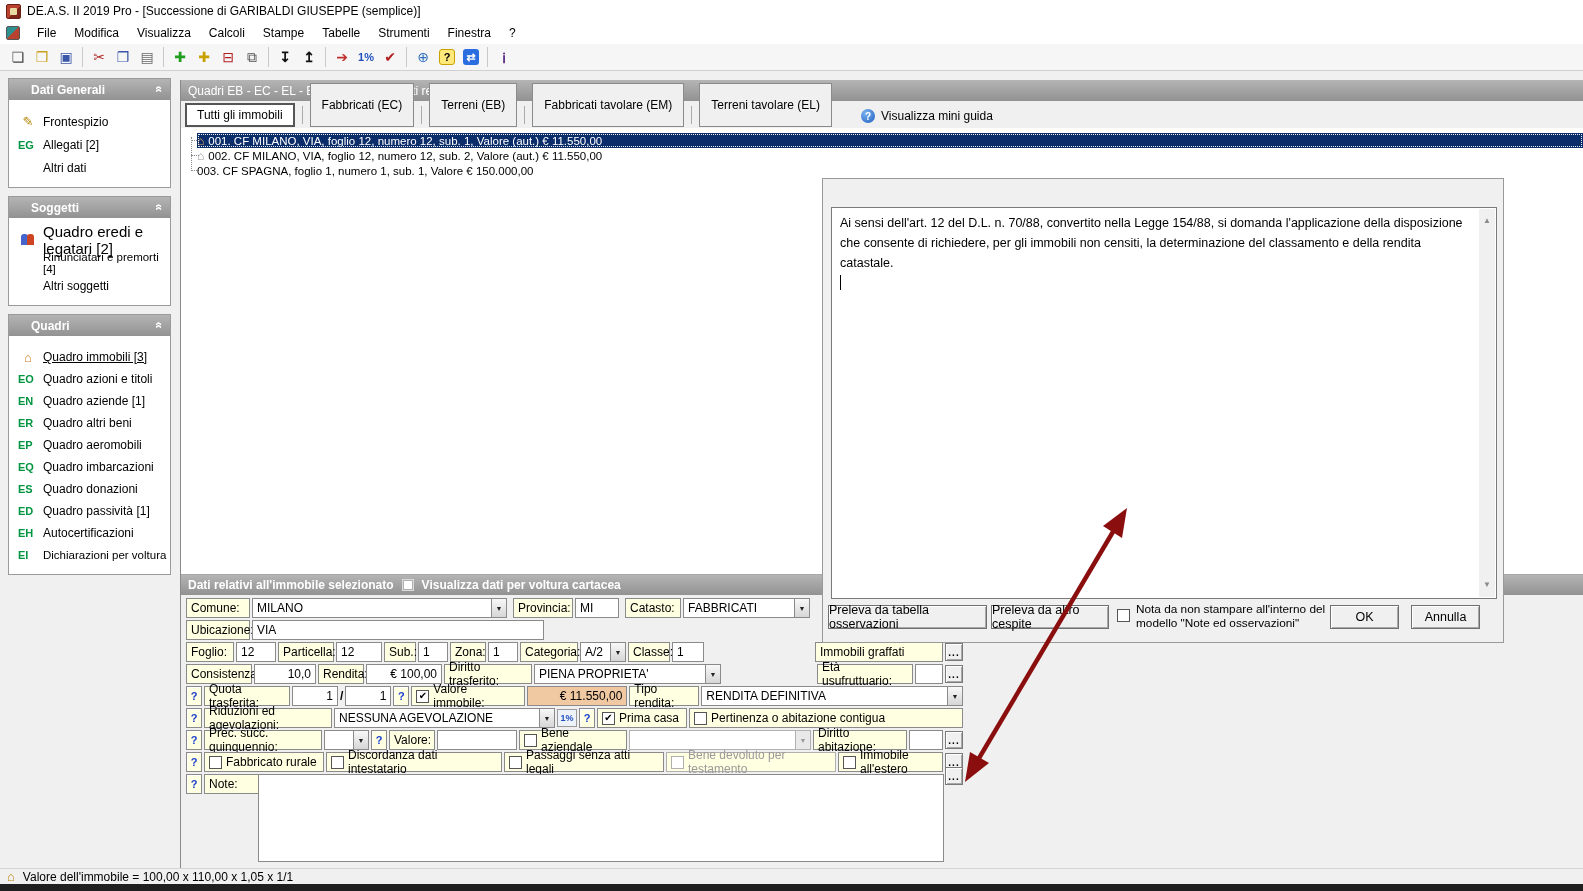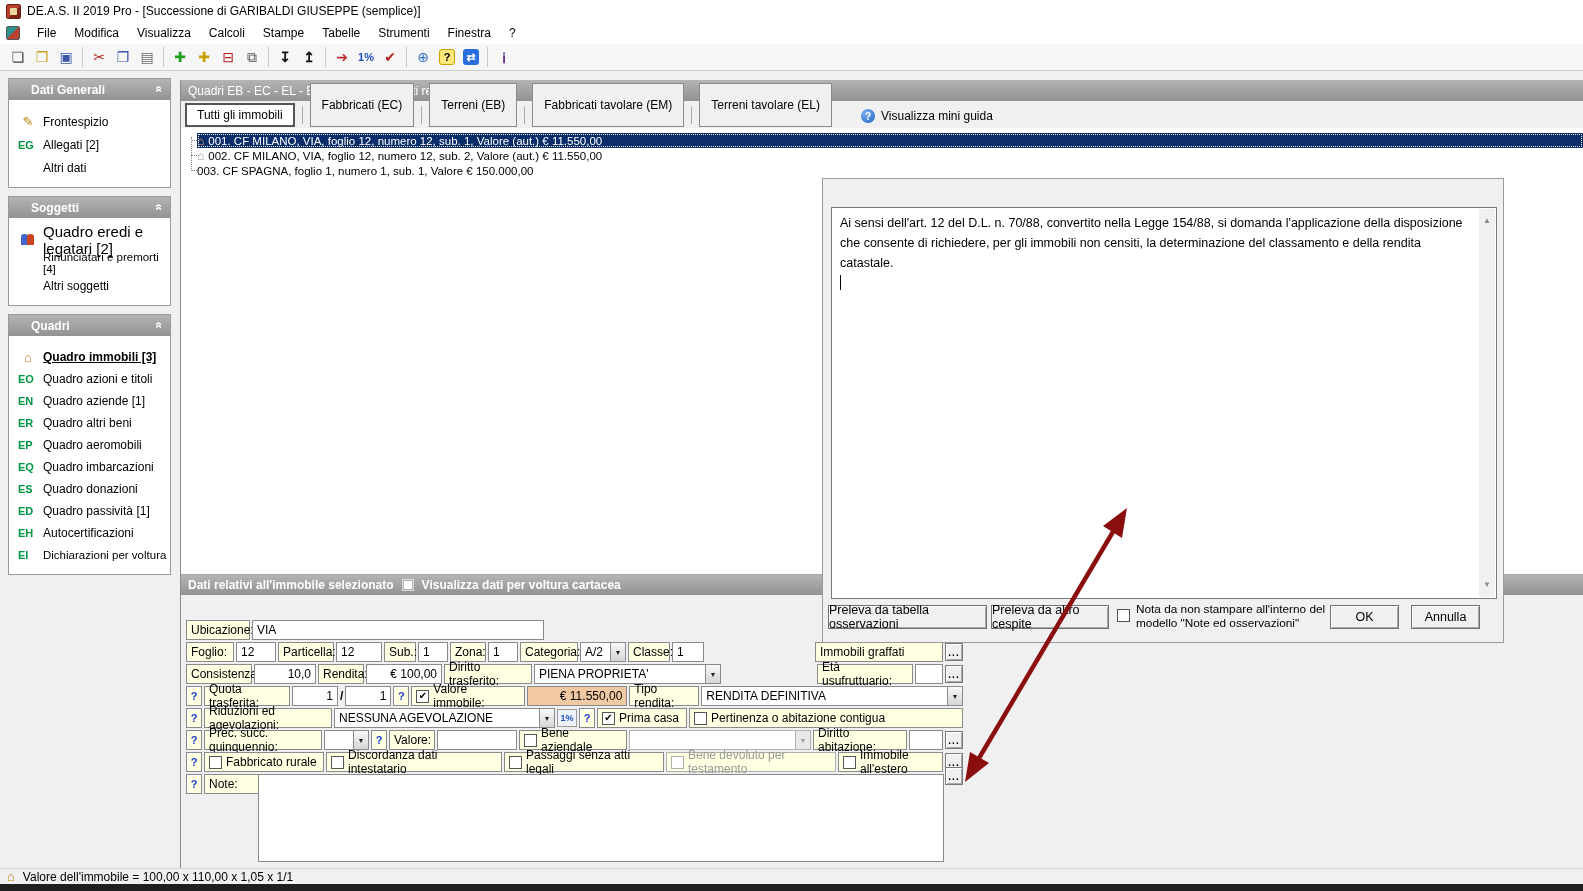--- a/index.html
+++ b/index.html
@@ -38,21 +38,21 @@
     color:#fff; font-weight:bold; display:flex; align-items:center; padding-left:22px;
     position:relative; }
   .chev { position:absolute; right:7px; top:3px; color:#fff; font-weight:bold;
     transform:rotate(90deg); font-size:12px; }
   .panel-b { padding:10px 0 8px 0; }
   .sitem { height:23px; display:flex; align-items:center; gap:5px; padding-left:9px; cursor:default; }
   .sicon { width:20px; text-align:center; font-size:13px; flex:0 0 20px; }
   .scode { width:20px; flex:0 0 20px; text-align:left; font-weight:bold; font-size:11px; color:#009540; }
   .people { position:relative; width:14px; height:13px; display:inline-block; }
   .people b { position:absolute; bottom:0; width:7px; height:11px; border-radius:3px 3px 0 0; }
-  .underline { text-decoration:underline;font-weight:bold; }
+  .underline { text-decoration:underline; }
 
   
   .vdivider { position:absolute; left:180px; top:80px; width:1px; height:788px; background:#8a8a8a; }
   .main-h { position:absolute; left:181px; top:80px; width:1402px; height:21px;
     background:linear-gradient(#b4b4b4,#929292); color:#fff; font-weight:normal;
     display:flex; align-items:center; padding-left:7px; }
   .tabs { position:absolute; left:181px; top:101px; width:1402px; height:27px;
     display:flex; align-items:flex-end; padding:0 0 1px 4px; gap:3px; }
   .tab { border:1px solid #8a8a8a; background:#f0f0f0; padding:14px 11px; cursor:default; }
   .tab.active { background:#fff; border:2px solid #555; padding:3px 10px; }
@@ -317,20 +317,36 @@
 </div>
 
 <div class="databar">
   <span>Dati relativi all'immobile selezionato</span>
   <span class="wcb" data-checked="false"></span>
   <span>Visualizza dati per voltura cartacea</span>
 </div>
 
 <div class="formarea">
 
+  <div class="frow" style="top:3px">
+    <span class="lbl" style="width:64px">Comune:</span>
+    <span class="combo" style="width:255px">
+      <span class="fld">MILANO</span>
+      <span class="dd">▼</span>
+    </span>
+    <span style="width:2px"></span>
+    <span class="lbl" style="width:60px">Provincia:</span>
+    <span class="fld" style="width:44px">MI</span>
+    <span style="width:2px"></span>
+    <span class="lbl" style="width:56px">Catasto:</span>
+    <span class="combo" style="width:127px">
+      <span class="fld">FABBRICATI</span>
+      <span class="dd">▼</span>
+    </span>
+  </div>
 
   <div class="frow" style="top:25px">
     <span class="lbl" style="width:64px">Ubicazione:</span>
     <span class="fld" style="width:292px">VIA</span>
   </div>
 
   <div class="frow" style="top:47px">
     <span class="lbl" style="width:48px">Foglio:</span>
     <span class="fld" style="width:40px">12</span>
     <span class="lbl" style="width:56px">Particella:</span>

